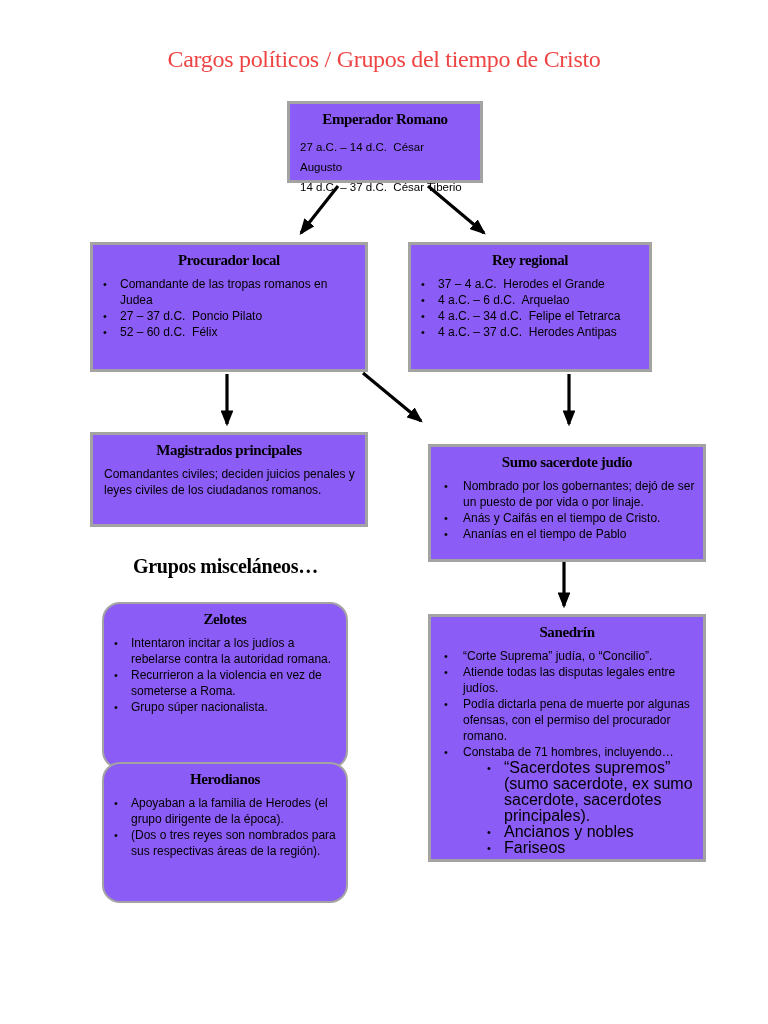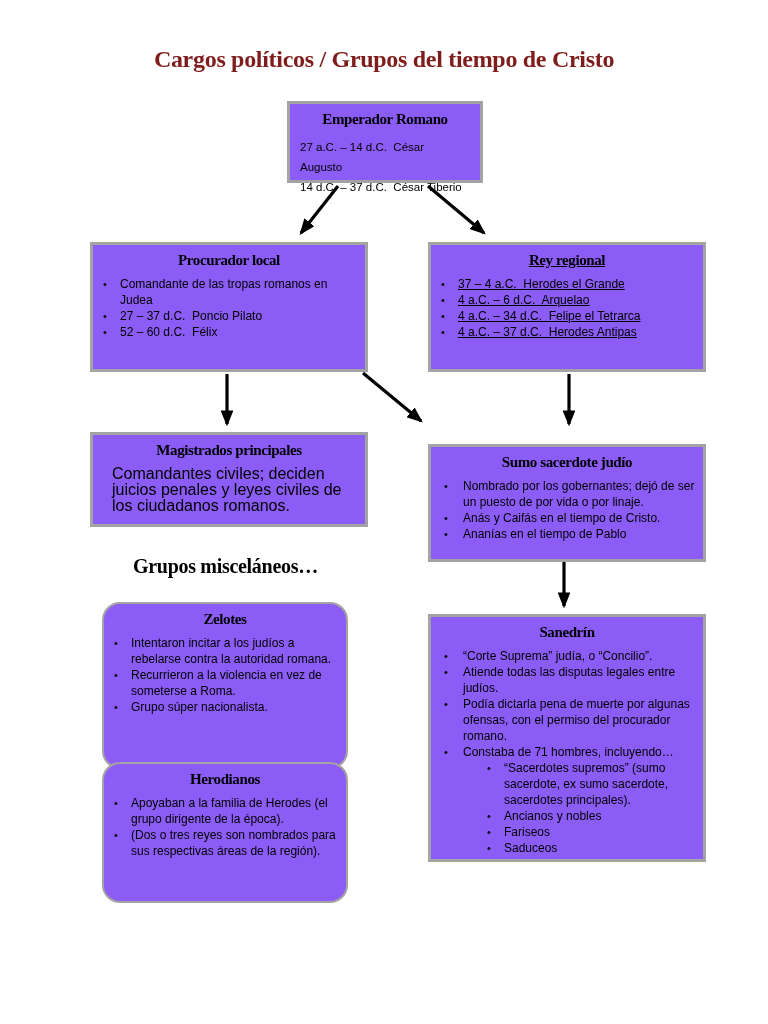--- a/index.html
+++ b/index.html
@@ -10,24 +10,24 @@
     background: #ffffff;
     overflow: hidden;
     font-family: "Liberation Sans", "DejaVu Sans", sans-serif;
     color: #000000;
   }
   .page-title {
     position: absolute;
     top: 46px; left: 0; width: 768px;
     text-align: center;
     font-family: "Liberation Serif", "DejaVu Serif", serif;
-    font-weight: bold;
+    font-weight: normal;
     font-size: 24px;
     letter-spacing: -0.3px;
-    color: #7f1d1d;
+    color: #ef4444;
   }
   .misc-heading {
     position: absolute;
     left: 133px; top: 555px;
     font-family: "Liberation Serif", "DejaVu Serif", serif;
     font-weight: bold;
     font-size: 20px;
     letter-spacing: -0.3px;
   }
   .box {
@@ -48,23 +48,23 @@
     letter-spacing: -0.4px;
     margin: 7px 4px 7px 4px;
   }
   .em-lines { padding: 2px 12px 0 10px; }
   .line {
     font-size: 11.5px;
     line-height: 20px;
     white-space: pre-wrap;
   }
   .para {
-    font-size: 16px;
+    font-size: 12px;
     line-height: 16px;
-    padding: 0 8px 0 19px;
+    padding: 0 8px 0 11px;
     white-space: pre-wrap;
   }
   .bullet {
     position: relative;
     font-size: 12px;
     line-height: 16px;
     padding-left: 27px;
     padding-right: 3px;
     white-space: pre-wrap;
   }
@@ -72,21 +72,21 @@
     content: "\2022";
     position: absolute;
     left: 10px;
     top: 0;
     font-size: 11px;
   }
   .box-right .bullet { padding-left: 32px; padding-right: 3px; }
   .box-right .bullet::before { left: 13px; }
   .sub-bullet {
     position: relative;
-    font-size: 12px;
+    font-size: 16px;
     line-height: 16px;
     padding-left: 73px;
     padding-right: 10px;
     white-space: pre-wrap;
   }
   .sub-bullet::before {
     content: "\2022";
     position: absolute;
     left: 56px;
     top: 0;
@@ -128,21 +128,21 @@
     </div>
   </div>
 
   <div class="box" style="left:90px; top:242px; width:278px; height:130px;">
     <div class="box-title">Procurador local</div>
     <div class="bullet">Comandante de las tropas romanos en Judea</div>
     <div class="bullet">27 – 37 d.C.  Poncio Pilato</div>
     <div class="bullet">52 – 60 d.C.  Félix</div>
   </div>
 
-  <div class="box" style="left:428px; top:242px; width:278px; height:130px;text-decoration:underline;">
+  <div class="box" style="left:408px; top:242px; width:244px; height:130px;">
     <div class="box-title">Rey regional</div>
     <div class="bullet">37 – 4 a.C.  Herodes el Grande</div>
     <div class="bullet">4 a.C. – 6 d.C.  Arquelao</div>
     <div class="bullet">4 a.C. – 34 d.C.  Felipe el Tetrarca</div>
     <div class="bullet">4 a.C. – 37 d.C.  Herodes Antipas</div>
   </div>
 
   <div class="box" style="left:90px; top:432px; width:278px; height:95px;">
     <div class="box-title">Magistrados principales</div>
     <div class="para">Comandantes civiles; deciden juicios penales y leyes civiles de los ciudadanos romanos.</div>
@@ -172,16 +172,15 @@
 
   <div class="box box-right" style="left:428px; top:614px; width:278px; height:248px;">
     <div class="box-title">Sanedrín</div>
     <div class="bullet">“Corte Suprema” judía, o “Concilio”.</div>
     <div class="bullet">Atiende todas las disputas legales entre judíos.</div>
     <div class="bullet">Podía dictarla pena de muerte por algunas ofensas, con el permiso del procurador romano.</div>
     <div class="bullet">Constaba de 71 hombres, incluyendo…</div>
     <div class="sub-bullet">“Sacerdotes supremos” (sumo sacerdote, ex sumo sacerdote, sacerdotes principales).</div>
     <div class="sub-bullet">Ancianos y nobles</div>
     <div class="sub-bullet">Fariseos</div>
-    <div class="sub-bullet">Saduceos</div>
   </div>
 
 </div>
 
 </body></html>

